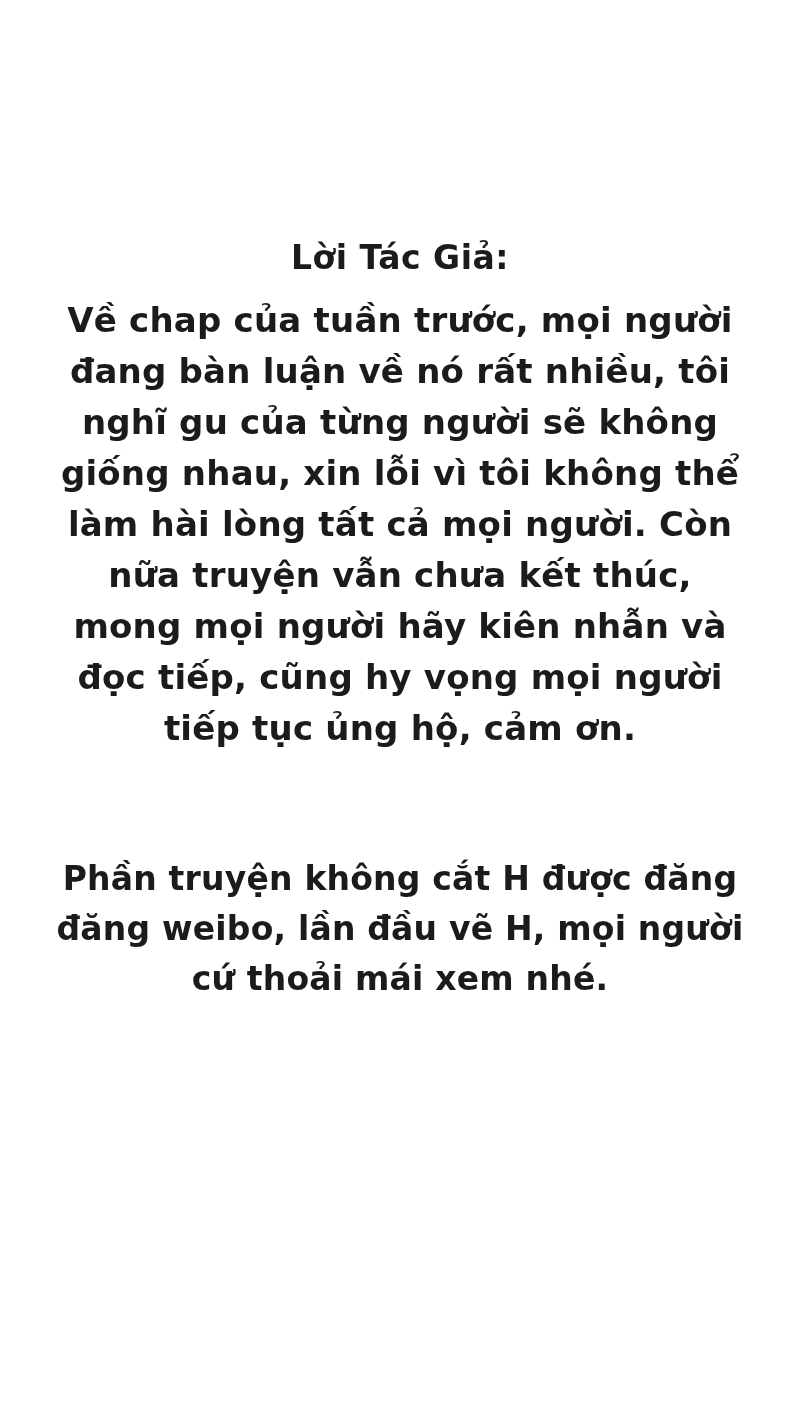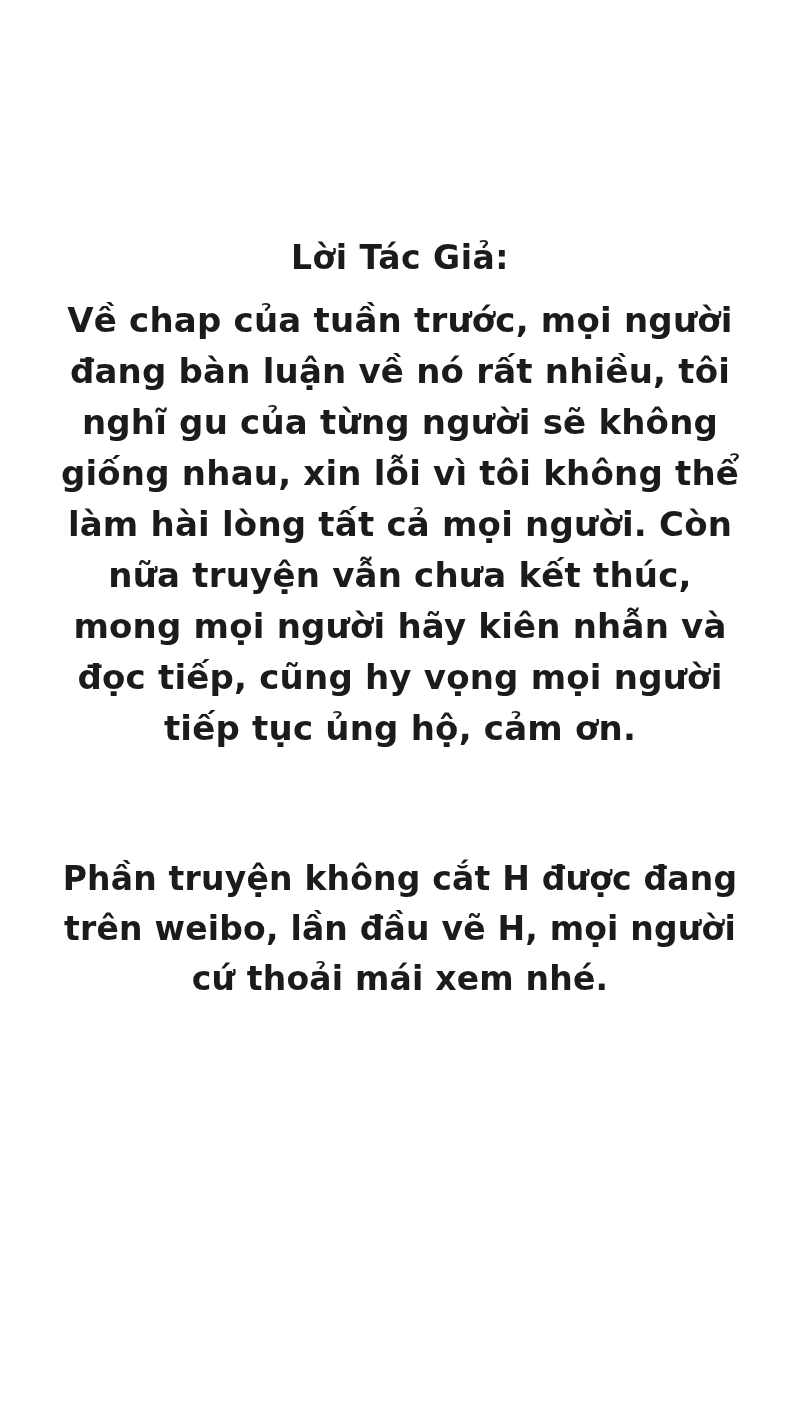--- a/index.html
+++ b/index.html
@@ -60,16 +60,16 @@
 <body>
 
 <div class="page">
   <div class="note-block">
     <div class="note-title">Lời Tác Giả:</div>
     <div class="note-body">
       <p>Về chap của tuần trước, mọi người đang bàn luận về nó rất nhiều, tôi nghĩ gu của từng người sẽ không giống nhau, xin lỗi vì tôi không thể làm hài lòng tất cả mọi người. Còn nữa truyện vẫn chưa kết thúc, mong mọi người hãy kiên nhẫn và đọc tiếp, cũng hy vọng mọi người tiếp tục ủng hộ, cảm ơn.</p>
     </div>
     <div class="note-gap"></div>
     <div class="note-body-2">
-      <p>Phần truyện không cắt H được đang trên weibo, lần đầu vẽ H, mọi người cứ thoải mái xem nhé.</p>
+      <p>Phần truyện không cắt H được đăng đăng weibo, lần đầu vẽ H, mọi người cứ thoải mái xem nhé.</p>
     </div>
   </div>
 </div>
 
 </body></html>

